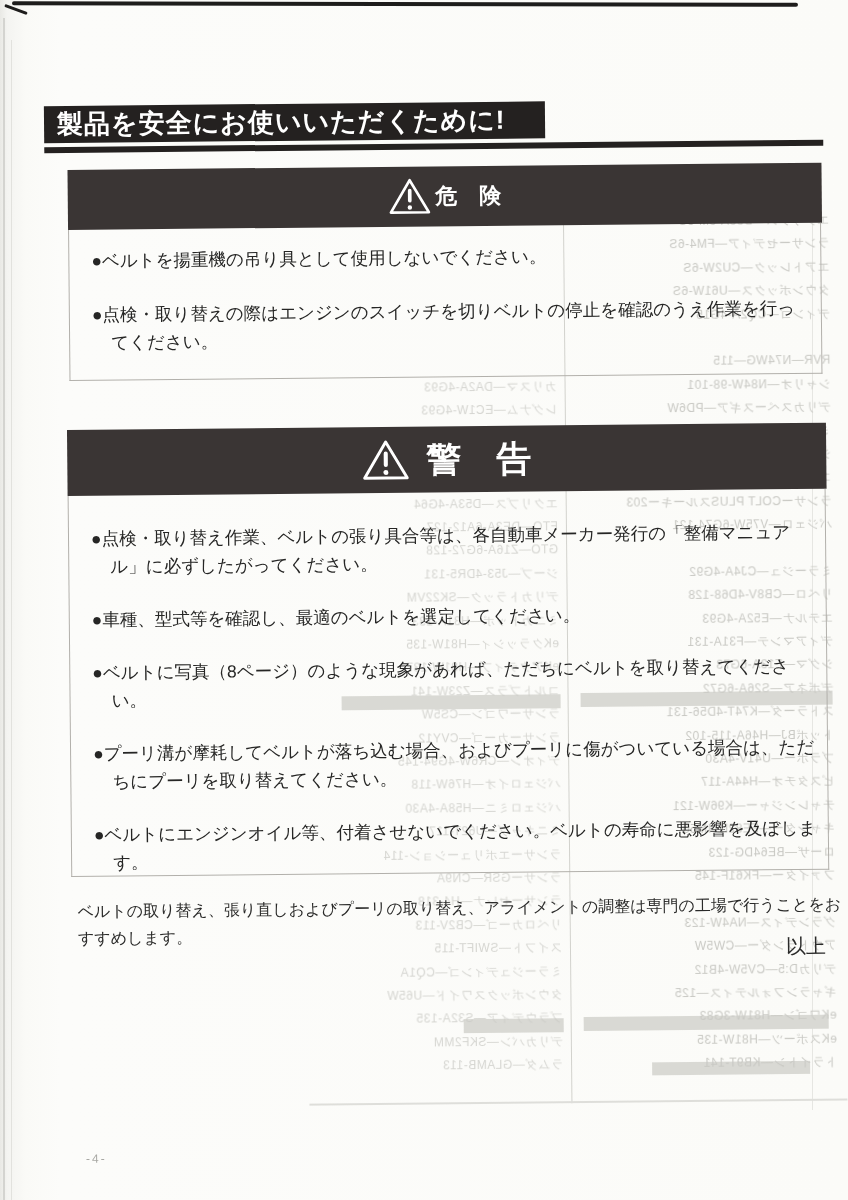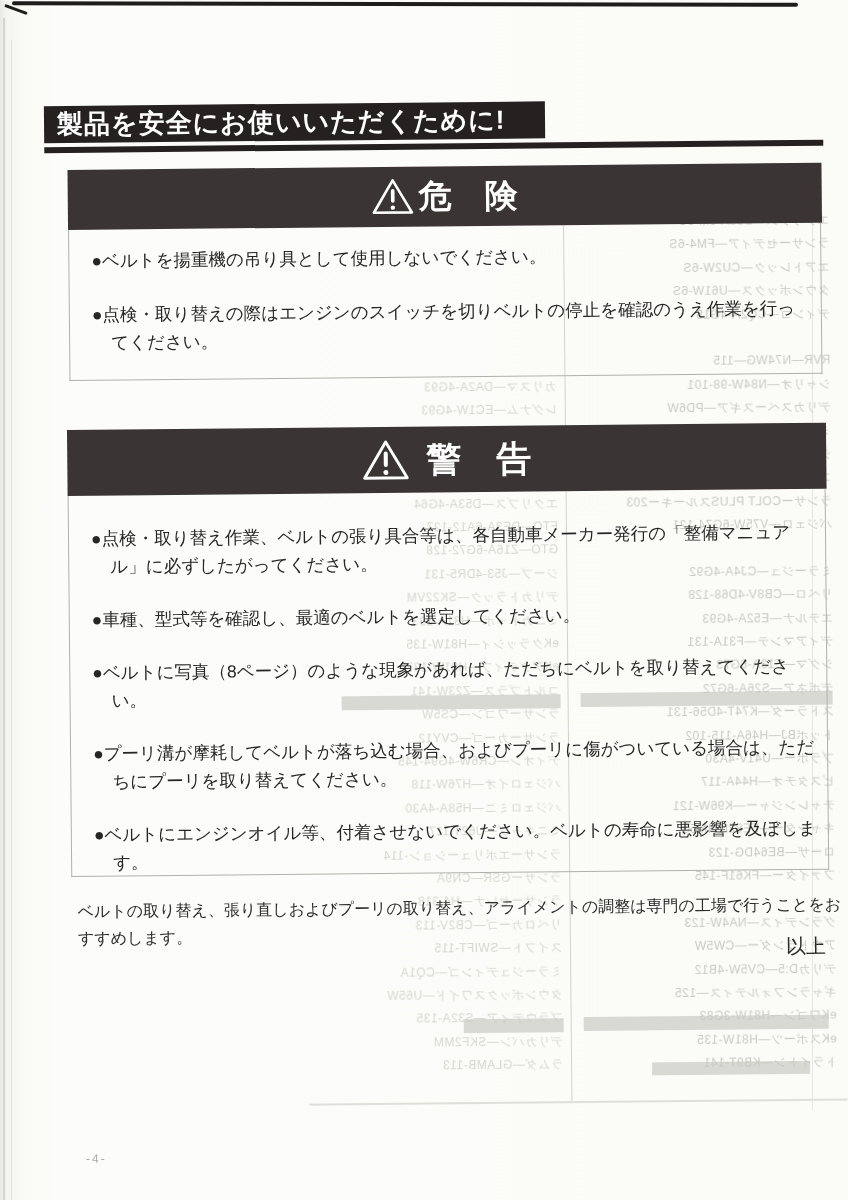--- a/index.html
+++ b/index.html
@@ -38,21 +38,21 @@
   
   .title-bar{position:absolute;left:44px;top:106px;width:501px;height:37px;background:#242120;color:#fff;display:flex;align-items:center;}
   .title-bar span{font-size:26px;font-weight:bold;padding-left:13px;letter-spacing:1px;white-space:nowrap;}
   .title-underline{position:absolute;left:44px;top:147px;width:779px;height:6px;background:#242120;}
 
   
   .alert-bar{position:absolute;background:#3a3534;display:flex;align-items:center;justify-content:center;}
   .danger-bar{left:67px;top:170px;width:754px;height:60px;}
   .warning-bar{left:64px;top:430px;width:759px;height:66px;}
   .alert-heading{color:#fff;font-weight:bold;white-space:nowrap;}
-  .danger-bar .alert-heading{font-size:33px;margin-left:5px;}
+  .danger-bar .alert-heading{font-size:22px;margin-left:5px;}
   .warning-bar .alert-heading{font-size:35px;margin-left:17px;}
   .tri-icon{display:block;}
 
   .alert-box{position:absolute;border:1px solid #b2b0ab;border-top:none;box-sizing:border-box;}
   .danger-box{left:67px;top:230px;width:753px;height:151px;padding:17px 10px 0 22px;}
   .warning-box{left:64px;top:496px;width:758px;height:381px;padding:29px 10px 0 22px;}
   .alert-box p{font-size:17.5px;line-height:28px;color:#262625;margin:0;text-indent:-19px;padding-left:19px;}
   .danger-box p{margin-bottom:26px;}
   .warning-box p{margin-bottom:25px;}
 

